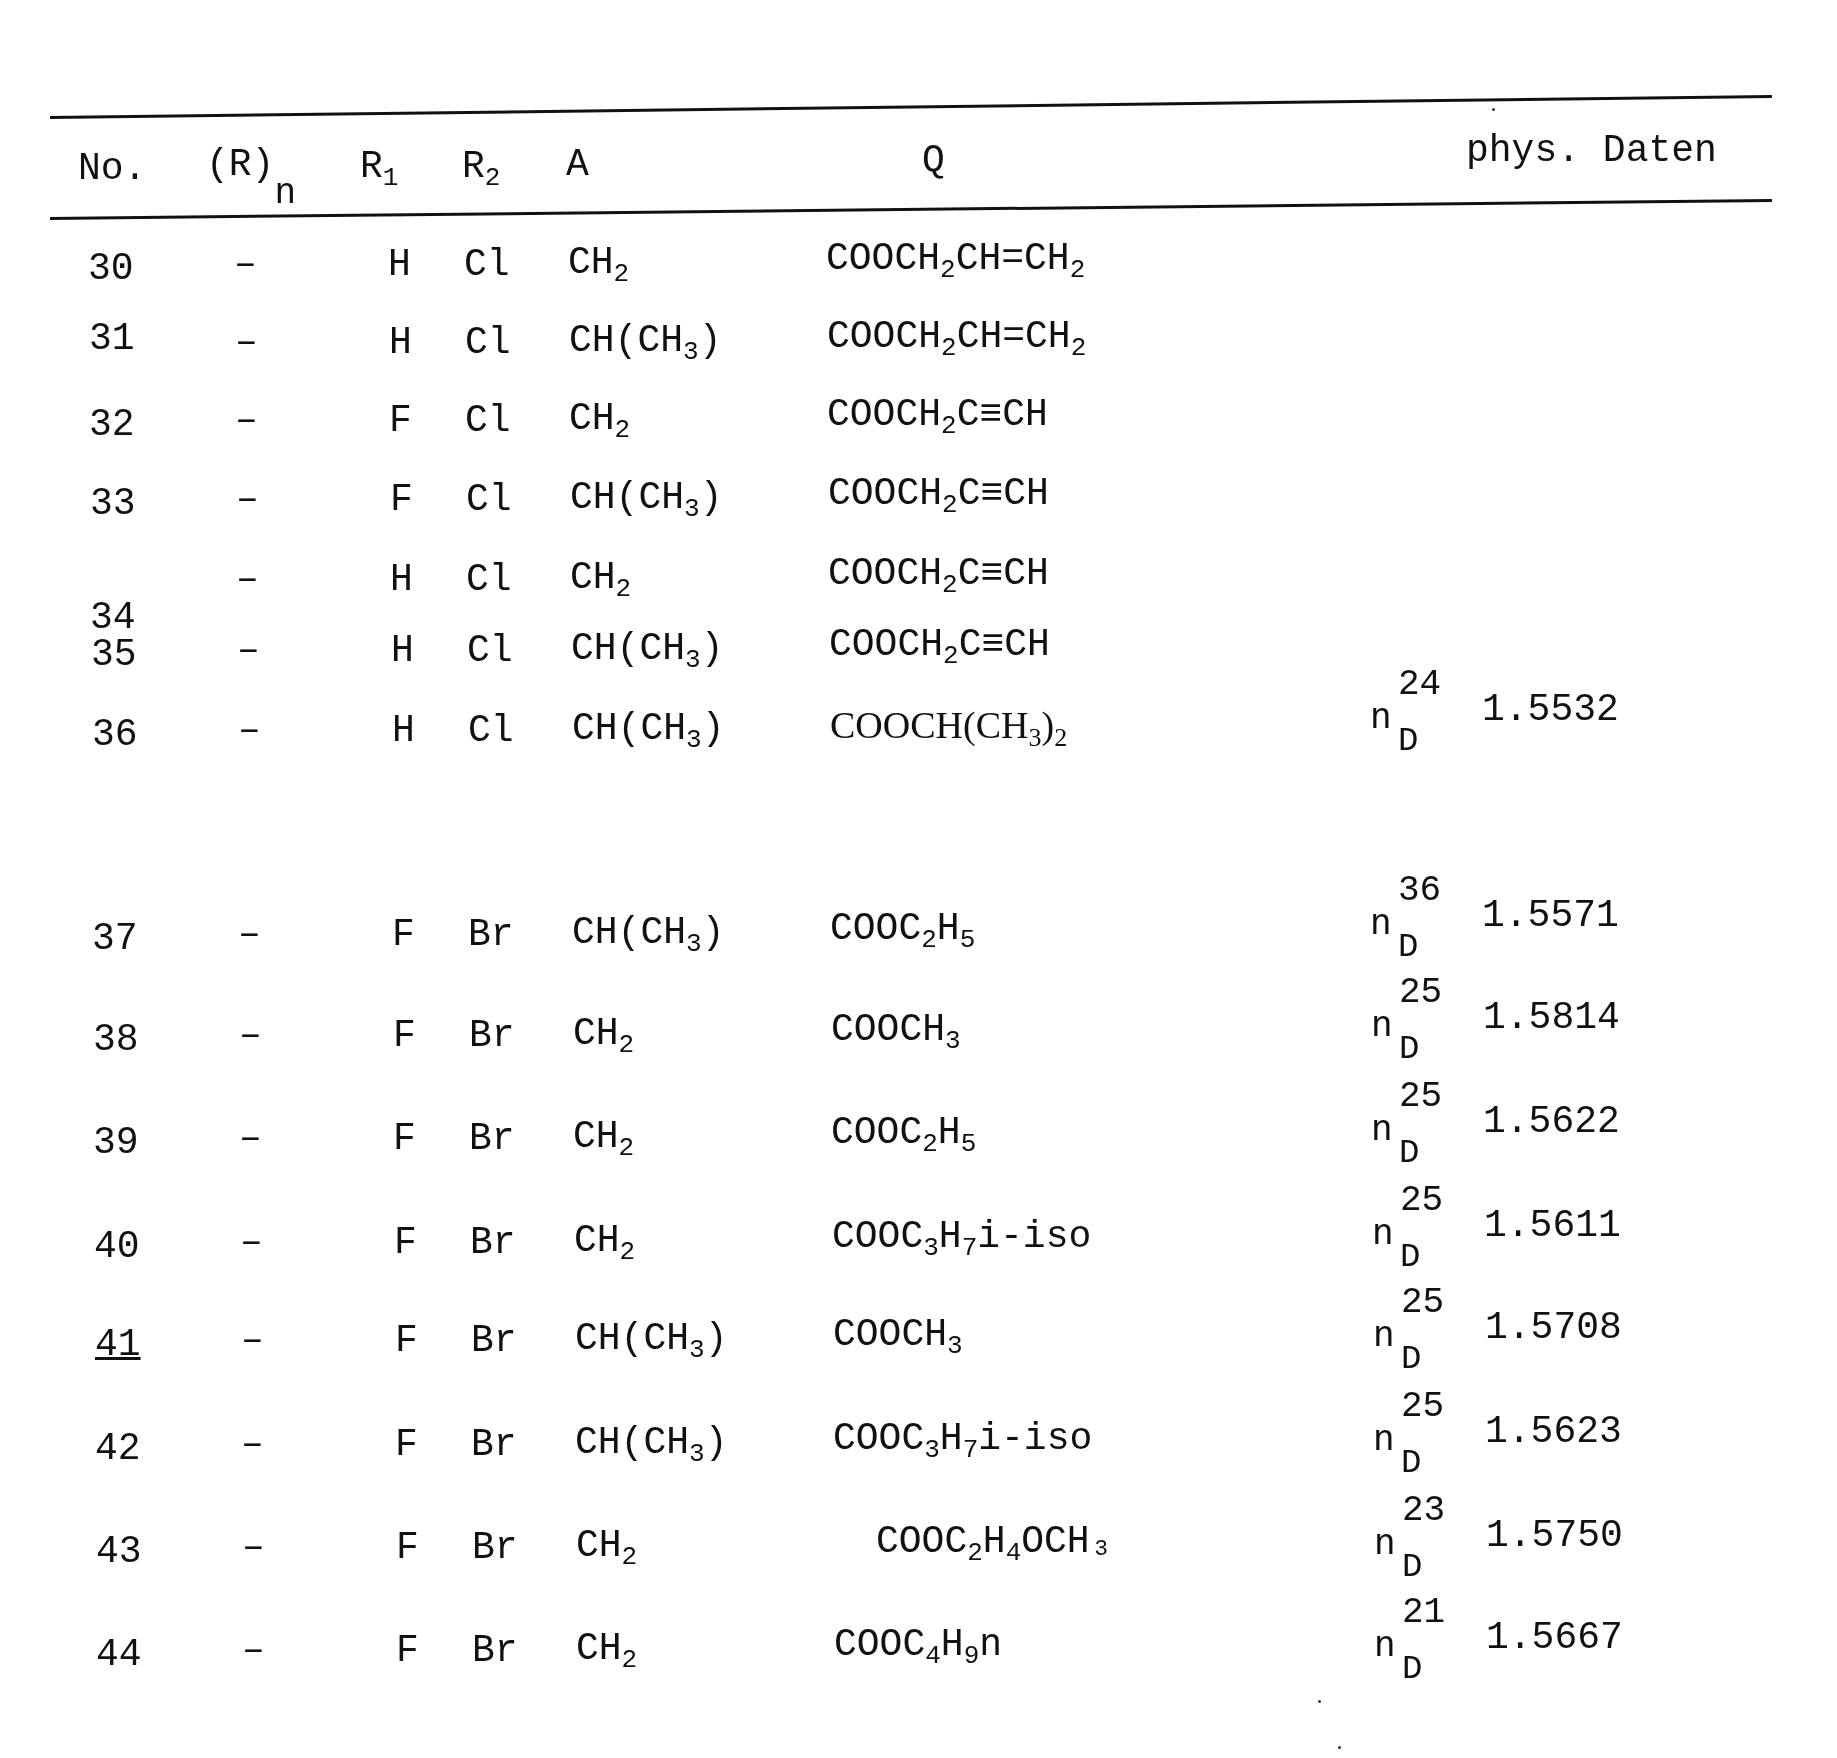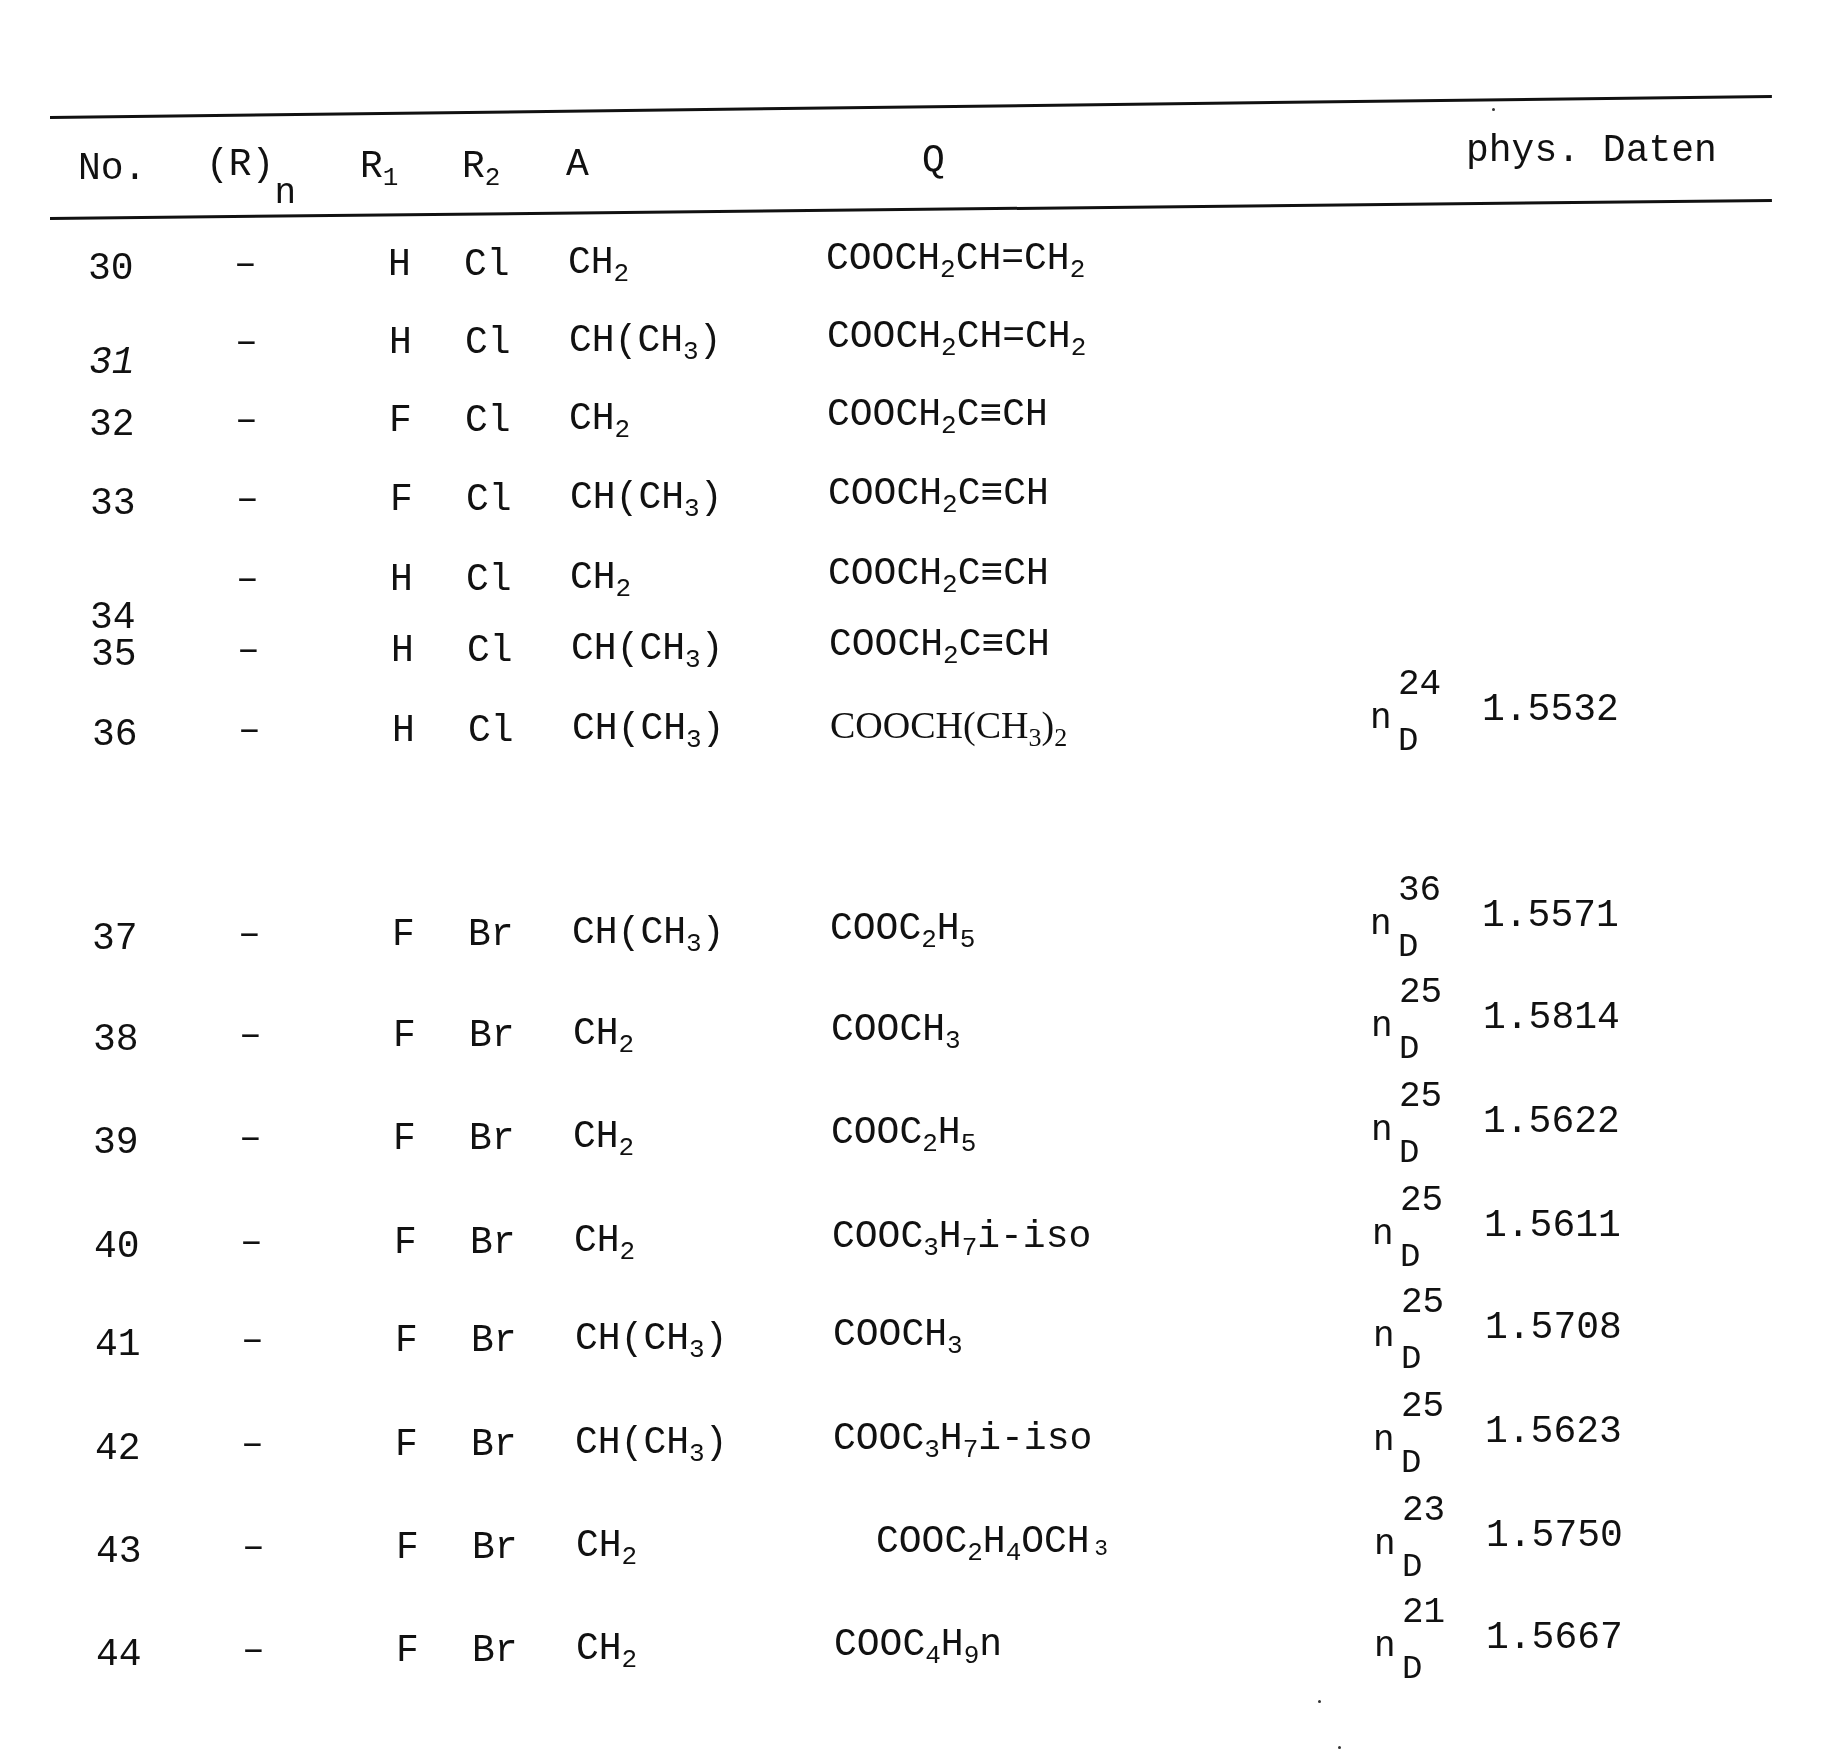--- a/index.html
+++ b/index.html
@@ -41,21 +41,21 @@
 <div id="rows">
     <div>
       <div class="cell" style="left:88px; top:250px;">30</div>
       <div class="cell" style="left:234px; top:246px;">–</div>
       <div class="cell" style="left:388px; top:246px;">H</div>
       <div class="cell" style="left:464px; top:246px;">Cl</div>
       <div class="cell" style="left:568px; top:244px;">CH<span class="sub">2</span></div>
       <div class="cell" style="left:826px; top:240px;">COOCH<span class="sub">2</span>CH=CH<span class="sub">2</span></div>
     </div>
     <div>
-      <div class="cell" style="left:89px; top:344px;font-style:italic;">31</div>
+      <div class="cell" style="left:89px; top:320px;">31</div>
       <div class="cell" style="left:235px; top:324px;">–</div>
       <div class="cell" style="left:389px; top:324px;">H</div>
       <div class="cell" style="left:465px; top:324px;">Cl</div>
       <div class="cell" style="left:569px; top:322px;">CH(CH<span class="sub">3</span>)</div>
       <div class="cell" style="left:827px; top:318px;">COOCH<span class="sub">2</span>CH=CH<span class="sub">2</span></div>
     </div>
     <div>
       <div class="cell" style="left:89px; top:406px;">32</div>
       <div class="cell" style="left:235px; top:402px;">–</div>
       <div class="cell" style="left:389px; top:402px;">F</div>
@@ -151,21 +151,21 @@
       <div class="cell" style="left:574px; top:1222px;">CH<span class="sub">2</span></div>
       <div class="cell" style="left:832px; top:1218px;">COOC<span class="sub">3</span>H<span class="sub">7</span>i-iso</div>
       <div class="phys" style="left:1372px; top:1186px;">
         <span class="n">n</span>
         <span class="sup">25</span>
         <span class="d">D</span>
         <span class="val">1.5611</span>
       </div>
     </div>
     <div>
-      <div class="cell" style="left:95px; top:1326px;">41</div>
+      <div class="cell" style="left:95px; top:1326px;text-decoration:underline;">41</div>
       <div class="cell" style="left:241px; top:1322px;">–</div>
       <div class="cell" style="left:395px; top:1322px;">F</div>
       <div class="cell" style="left:471px; top:1322px;">Br</div>
       <div class="cell" style="left:575px; top:1320px;">CH(CH<span class="sub">3</span>)</div>
       <div class="cell" style="left:833px; top:1316px;">COOCH<span class="sub">3</span></div>
       <div class="phys" style="left:1373px; top:1288px;">
         <span class="n">n</span>
         <span class="sup">25</span>
         <span class="d">D</span>
         <span class="val">1.5708</span>

